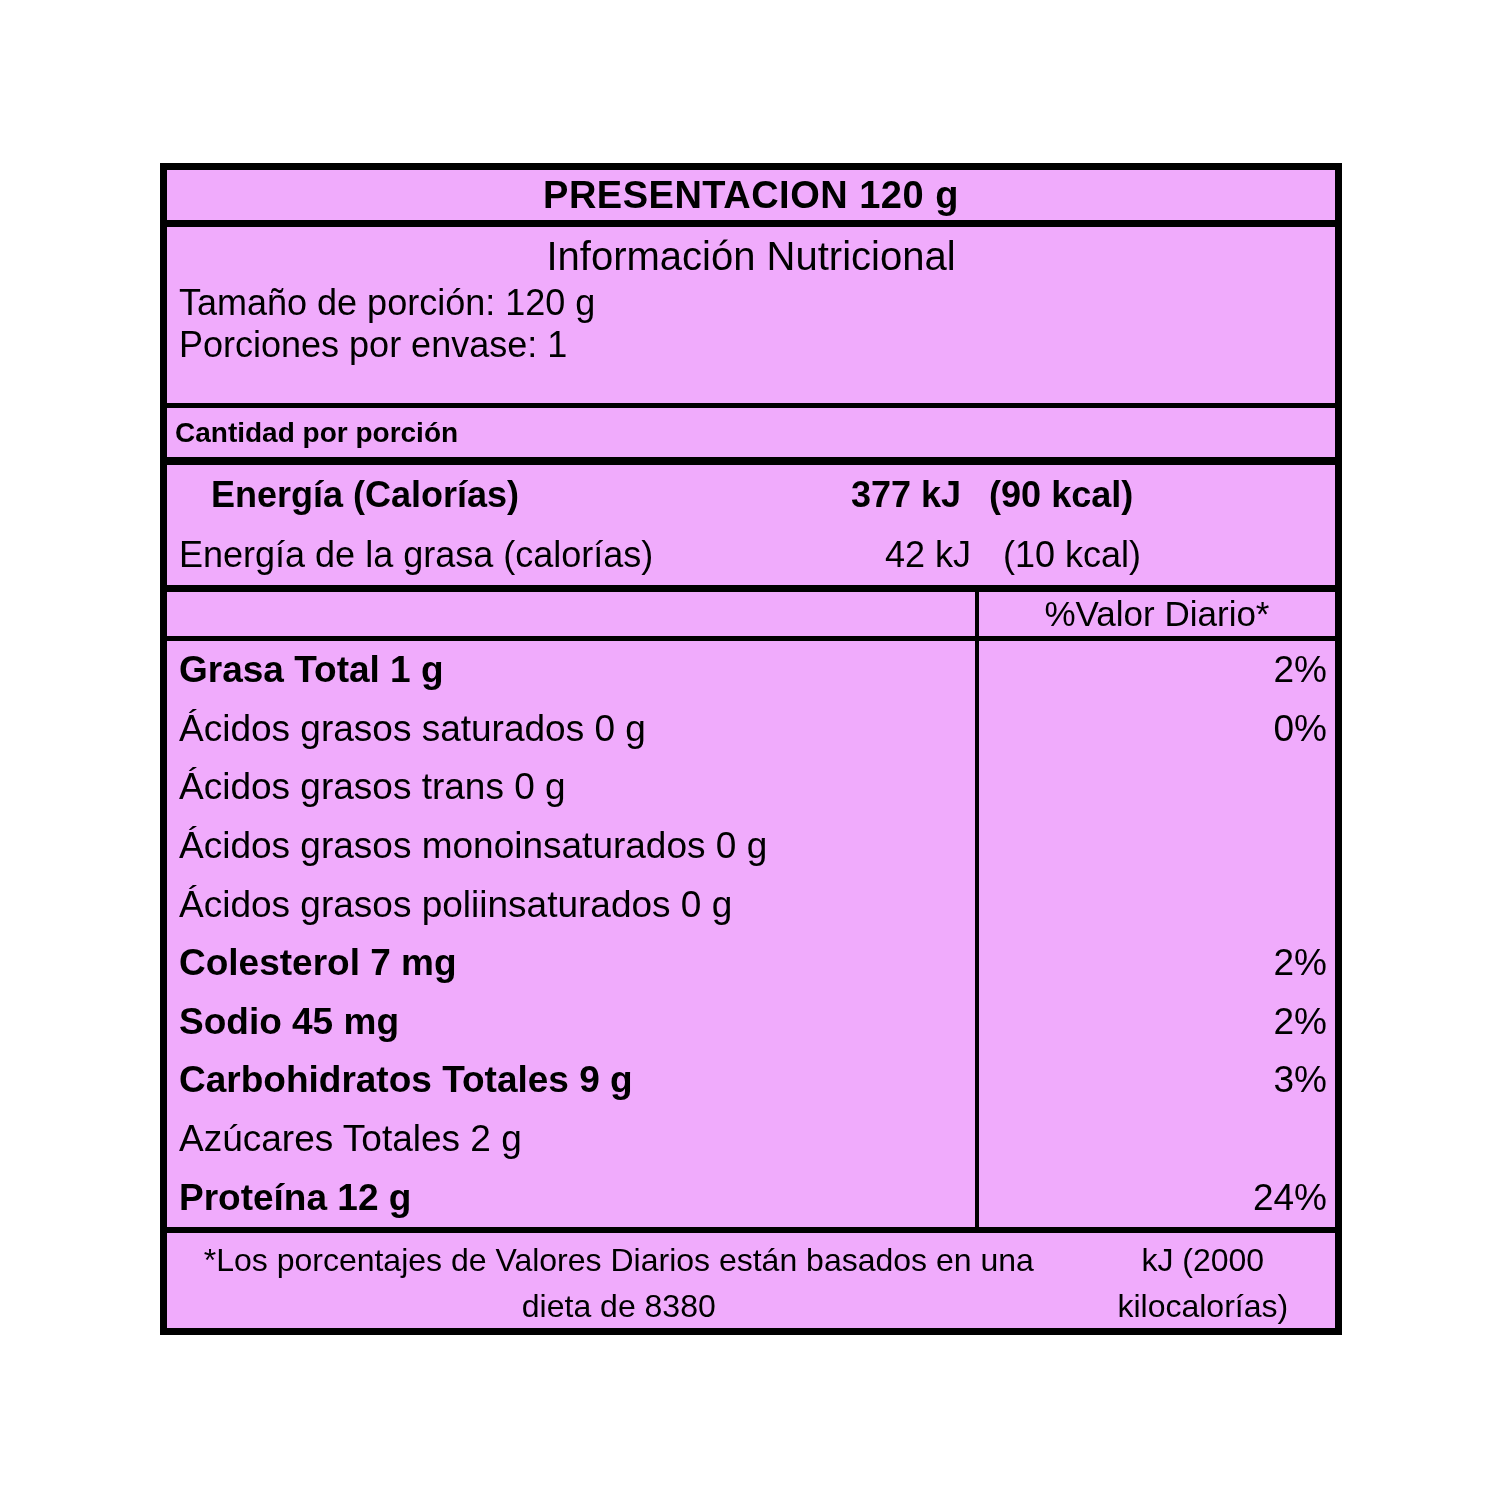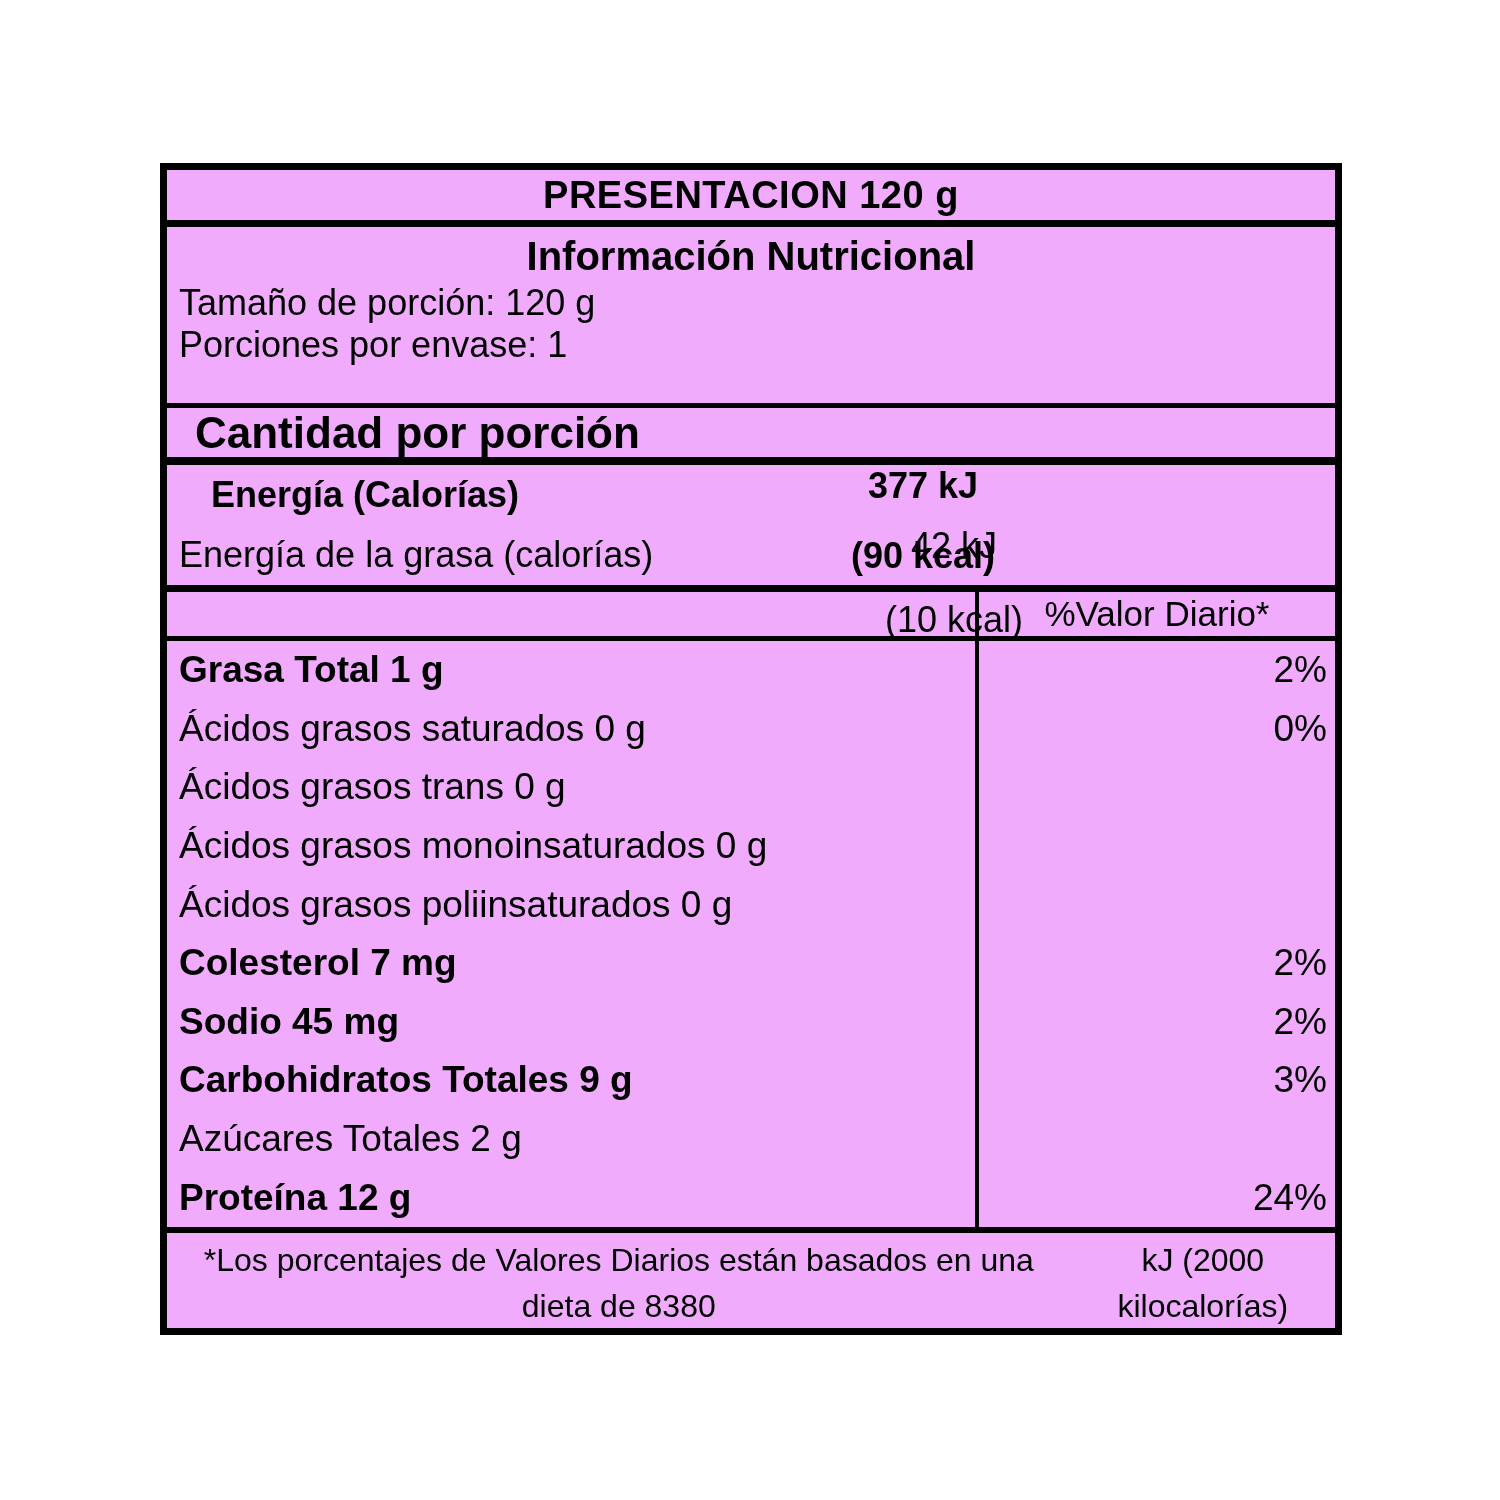--- a/index.html
+++ b/index.html
@@ -39,38 +39,38 @@
   
   .info-section {
     height: 171px;
     border-bottom: 5px solid #000;
     box-sizing: content-box;
     padding-top: 5px;
   }
   .nutrition-title {
     text-align: center;
     font-size: 40px;
-    font-weight: 700;
+    font-weight: 400;
     line-height: 48px;
   }
   .serving-line {
     font-size: 36px;
     padding-left: 12px;
     line-height: 38px;
     margin-top: 4px;
   }
 
   
   .amount-row {
     height: 49px;
     border-bottom: 8px solid #000;
     display: flex;
     align-items: center;
-    padding-left: 28px;
-    font-size: 44px;
+    padding-left: 8px;
+    font-size: 28px;
     font-weight: 700;
   }
 
   
   .energy-section {
     height: 120px;
     border-bottom: 7px solid #000;
   }
   .energy-row {
     position: relative;
@@ -81,21 +81,20 @@
     font-size: 36px;
   }
   .energy-row.bold { font-weight: 700; margin-left: 32px; }
   .energy-values {
     position: absolute;
     display: flex;
     gap: 28px;
     top: 0;
     height: 100%;
     align-items: center;
-    flex-direction: column;
   }
   .energy-values.first { left: 652px; }
   .energy-values.second { left: 718px; gap: 32px; }
 
   
   .dv-header-row {
     height: 44px;
     border-bottom: 5px solid #000;
     display: flex;
   }

